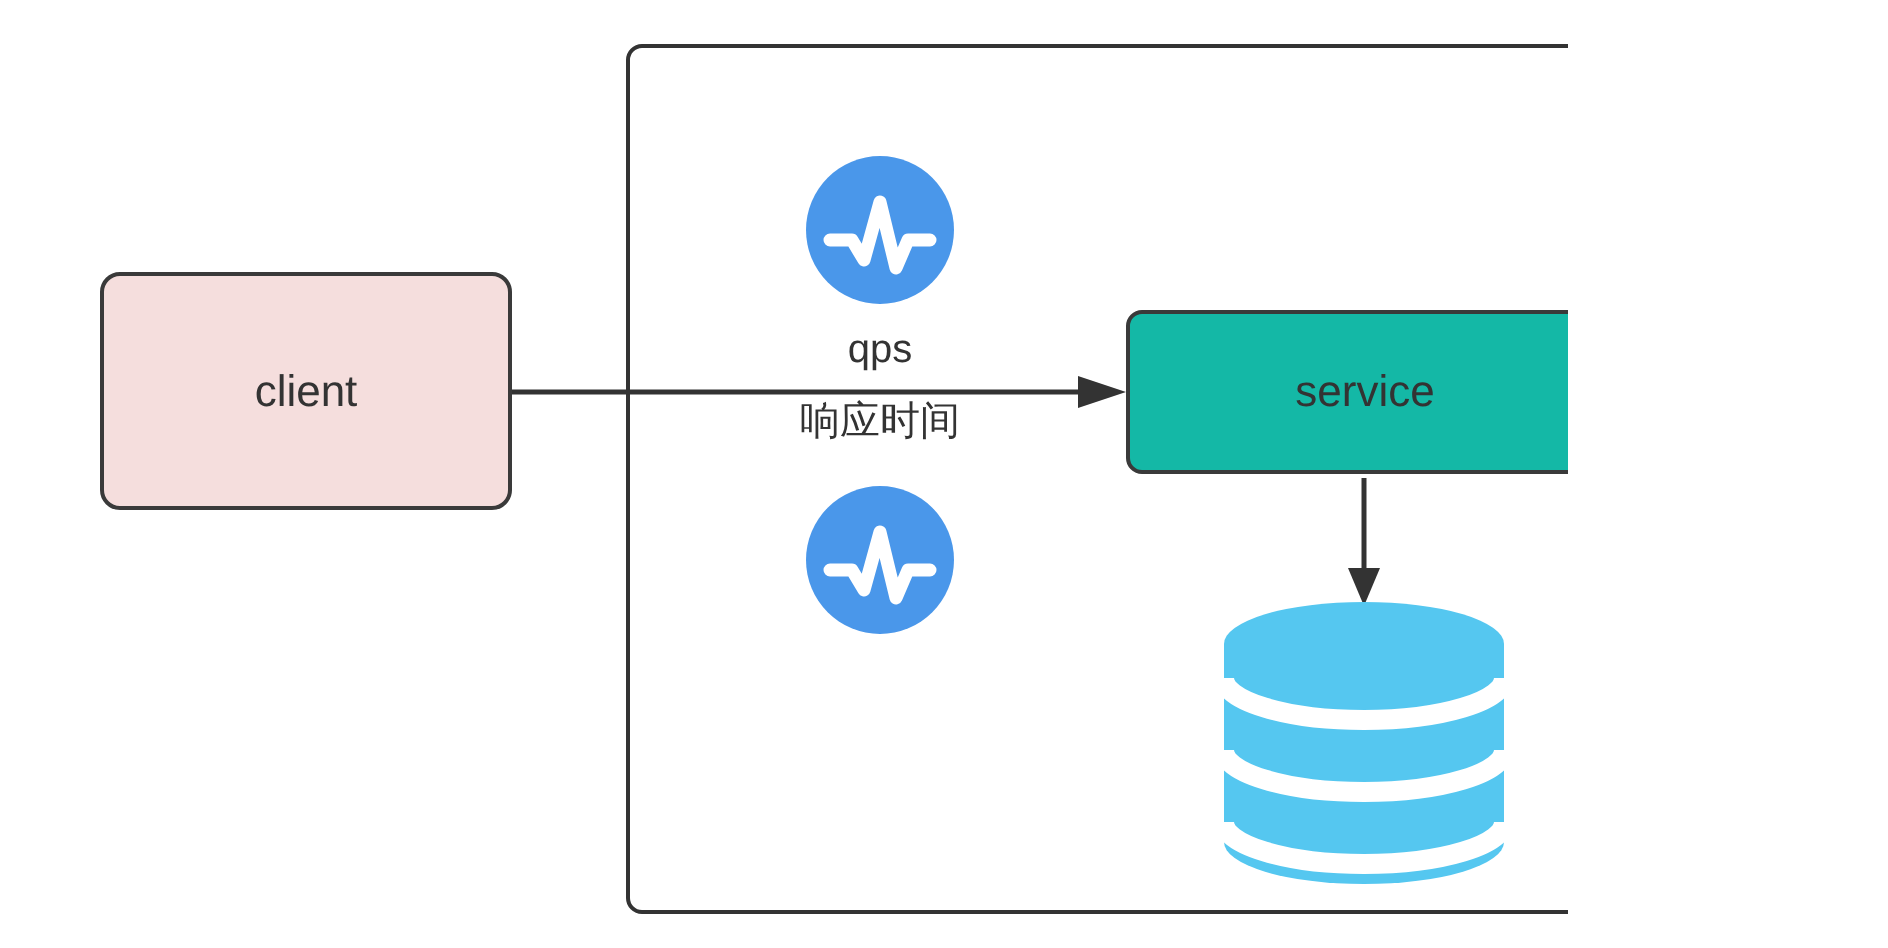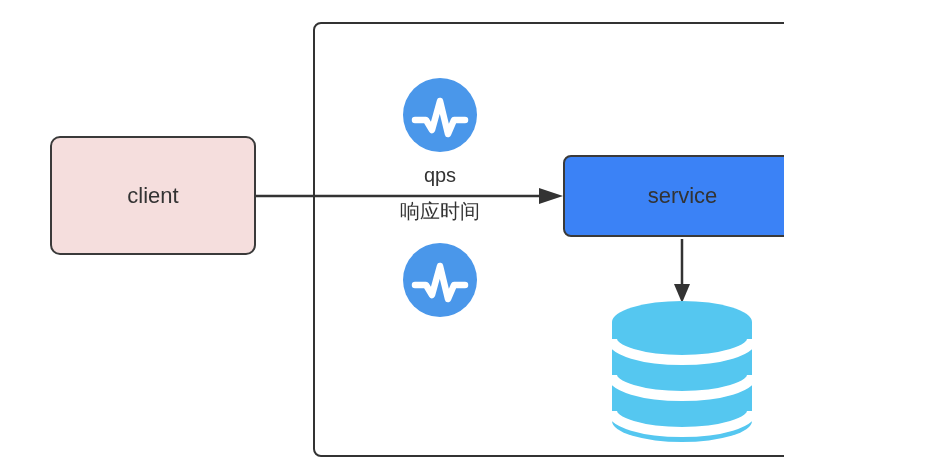--- a/index.html
+++ b/index.html
@@ -41,21 +41,21 @@
     width: 206px;
     height: 119px;
     background: #f5dedd;
     border-radius: 10px;
   }
   .node-service {
     left: 563px;
     top: 155px;
     width: 239px;
     height: 82px;
-    background: #3b82f6;
+    background: #14b8a6;
     border-radius: 8px;
   }
   .arrow-layer {
     position: absolute;
     left: 0;
     top: 0;
     width: 944px;
     height: 474px;
     pointer-events: none;
   }

